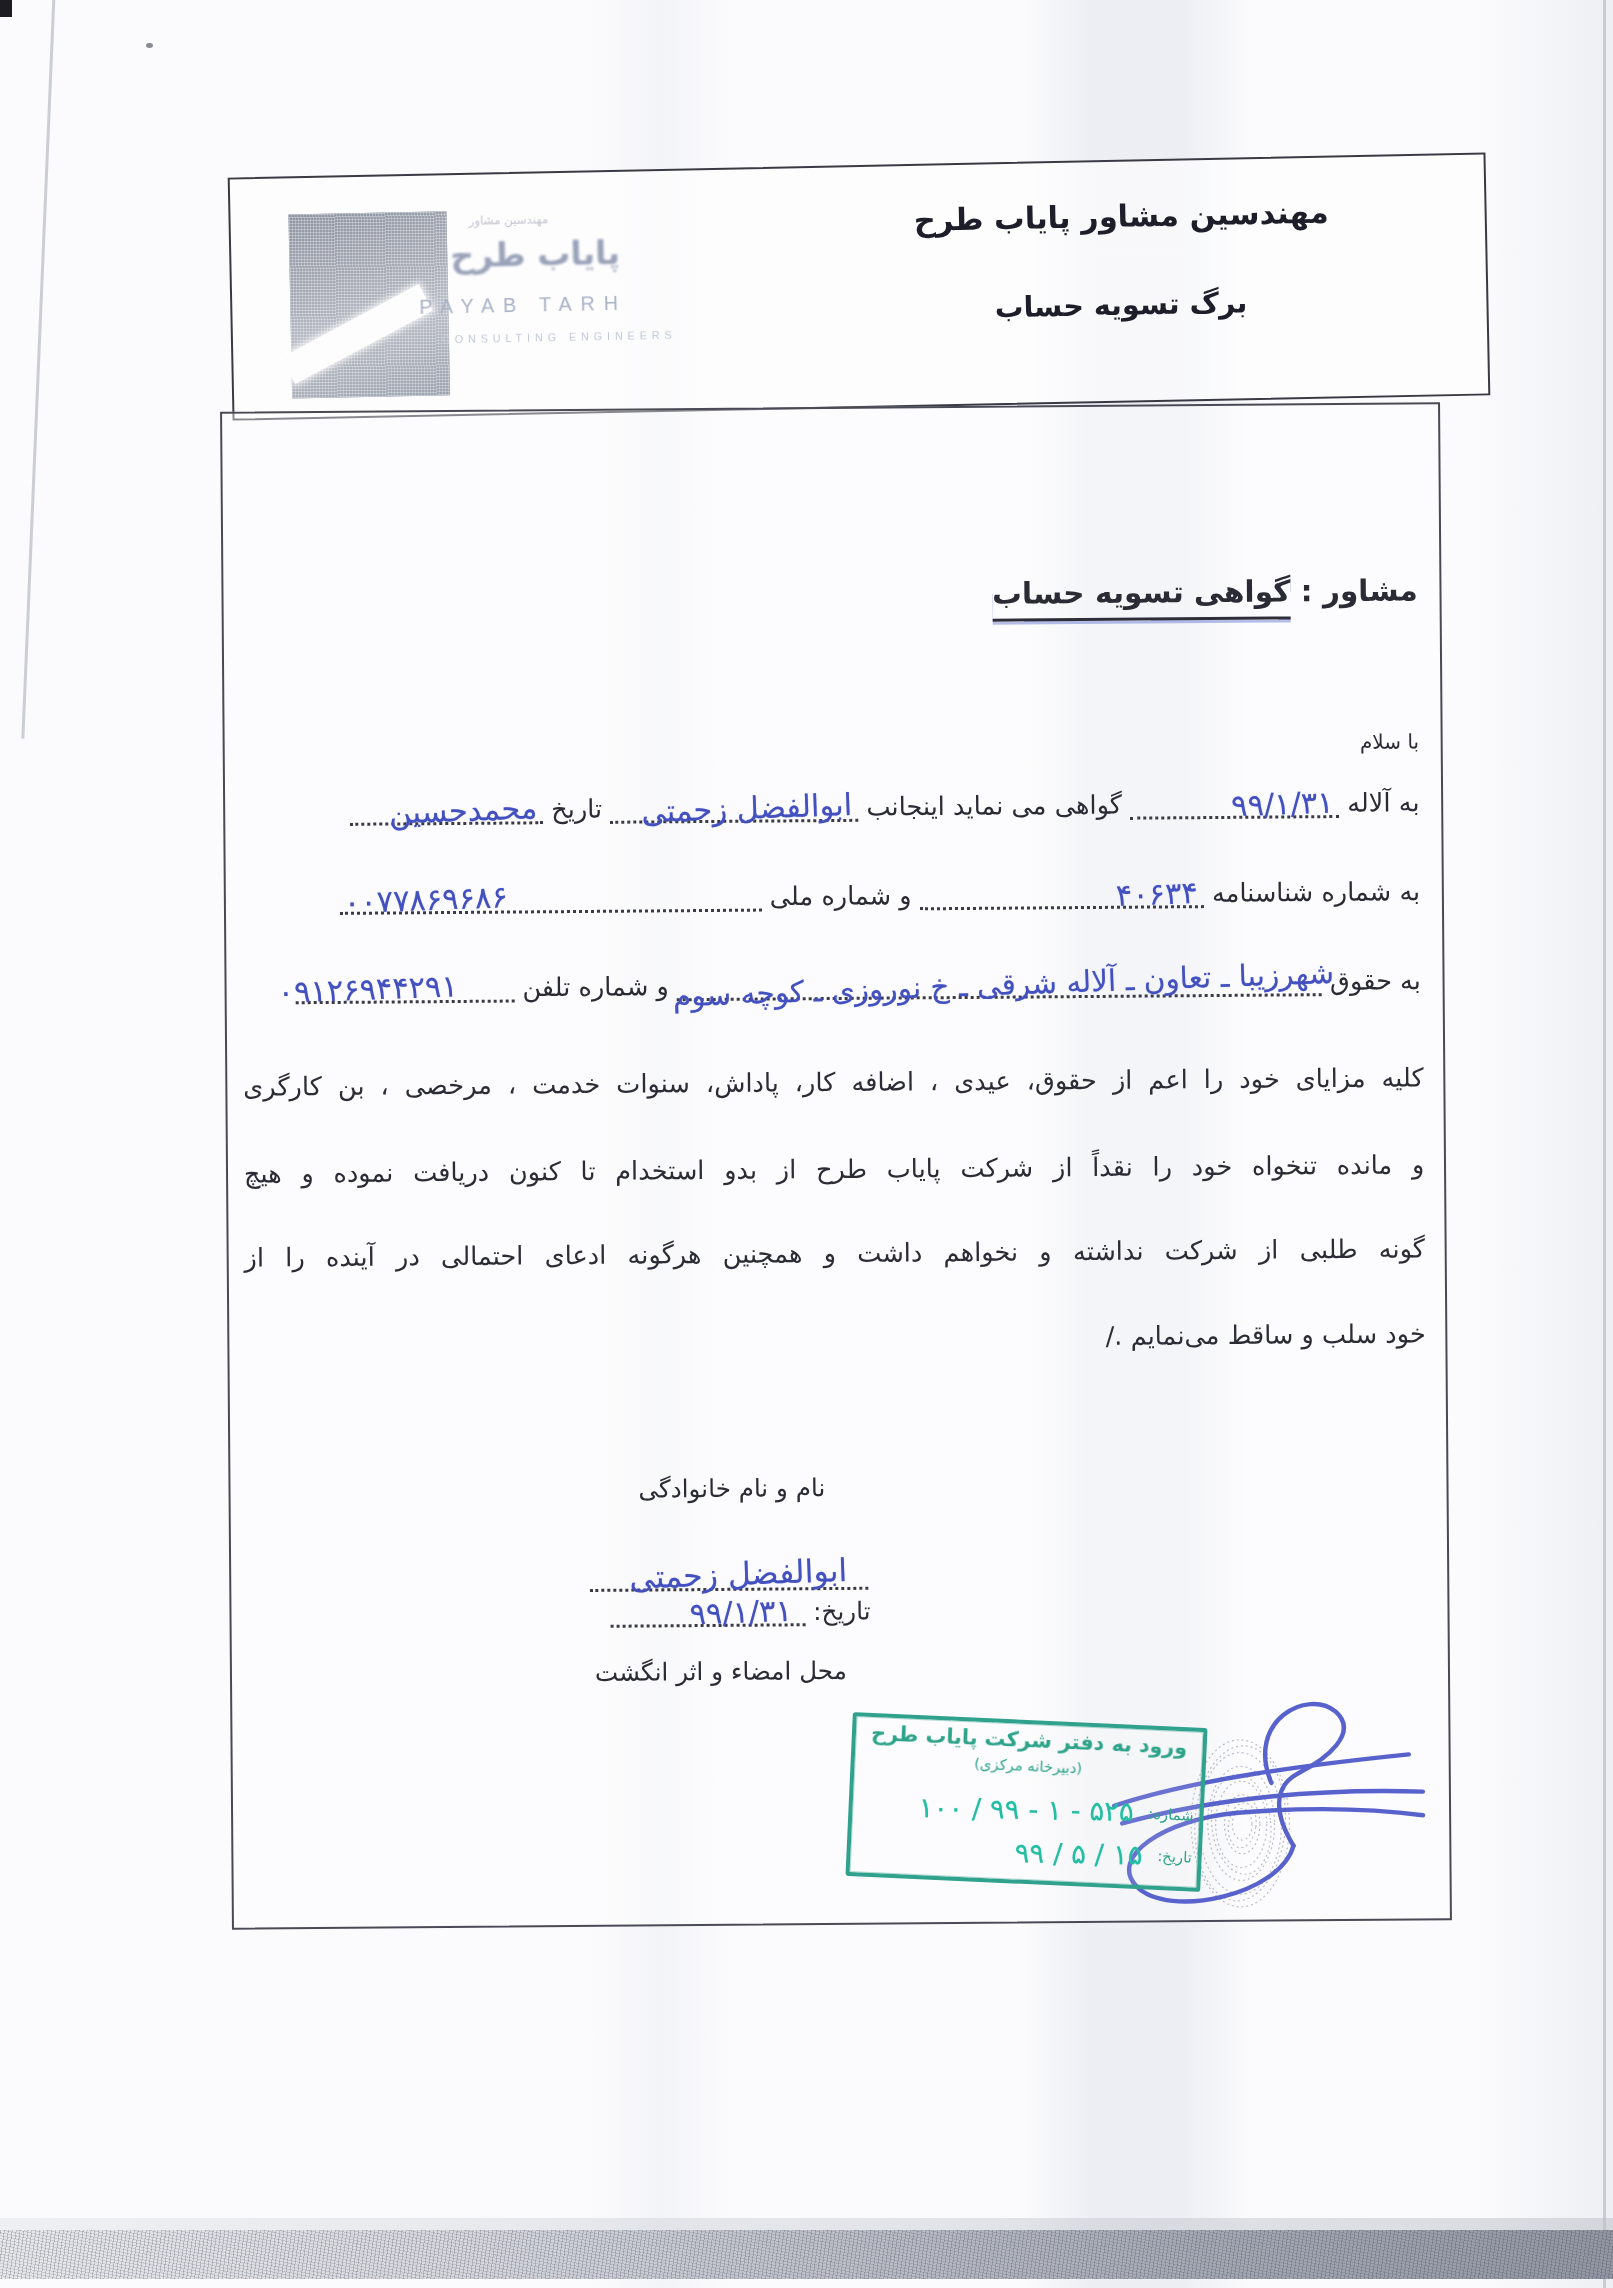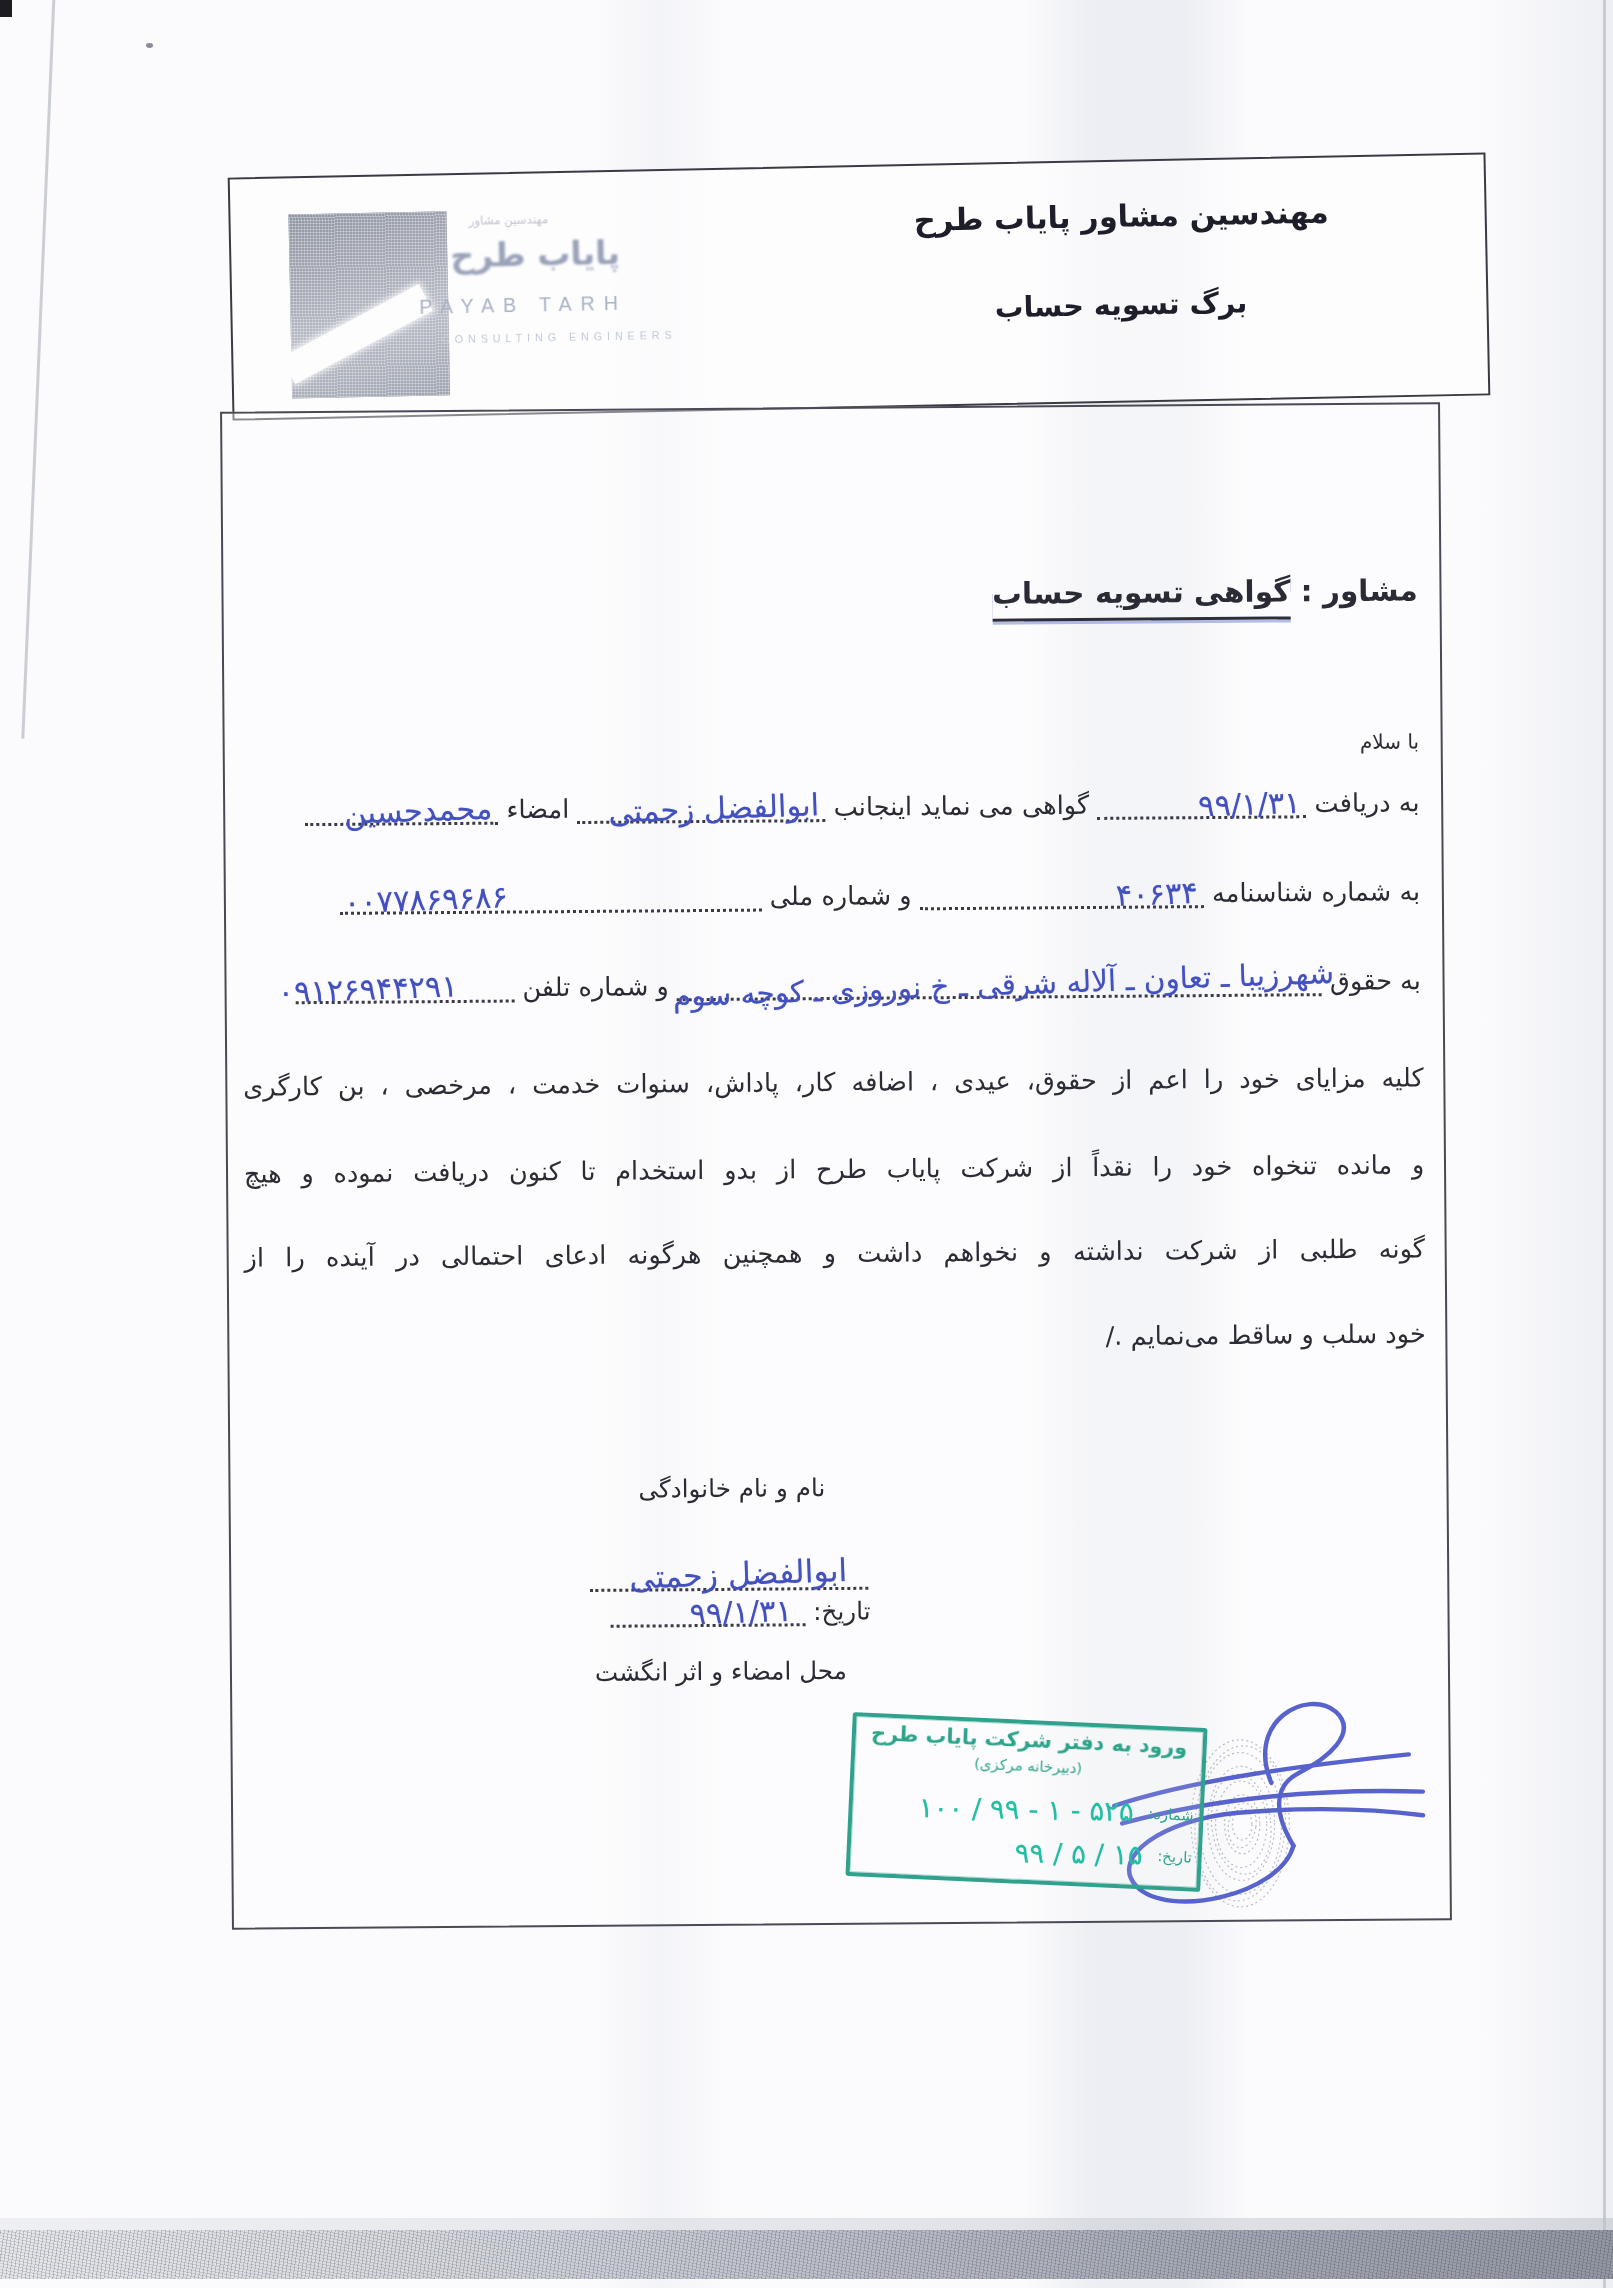--- a/index.html
+++ b/index.html
@@ -163,25 +163,25 @@
 <div id="main-box">
 
   <div class="abs print" id="subject-line">
     <span>مشاور :</span>
     <span id="subject-value">گواهی تسویه حساب</span>
   </div>
 
   <div class="abs print" id="salutation">با سلام</div>
 
   <div class="abs print fill-line" id="line-1">
-    <span>به دریافت</span>
+    <span>به آلاله</span>
     <span class="dotted" id="dot-date"><span class="hw ltr">۹۹/۱/۳۱</span></span>
     <span>گواهی می نماید اینجانب</span>
     <span class="dotted" id="dot-name"><span class="hw">ابوالفضل زحمتی</span></span>
-    <span>امضاء</span>
+    <span>تاریخ</span>
     <span class="dotted" id="dot-father"><span class="hw">محمدحسین</span></span>
   </div>
 
   <div class="abs print fill-line" id="line-2">
     <span>به شماره شناسنامه</span>
     <span class="dotted" id="dot-id"><span class="hw ltr">۴۰۶۳۴</span></span>
     <span>و شماره ملی</span>
     <span class="dotted" id="dot-nid"><span class="hw ltr">۰۰۷۷۸۶۹۶۸۶</span></span>
   </div>
 

